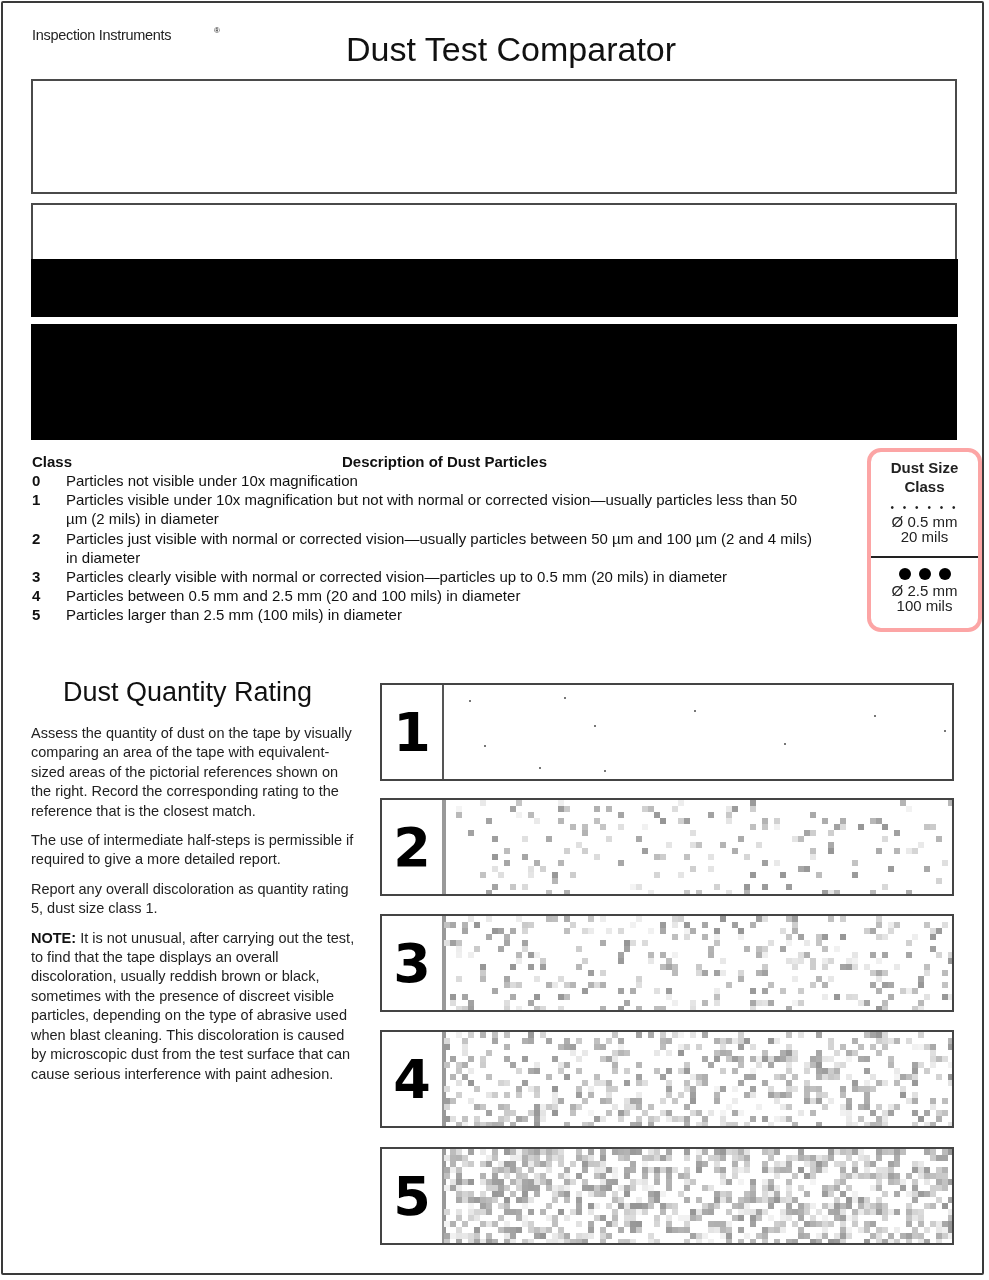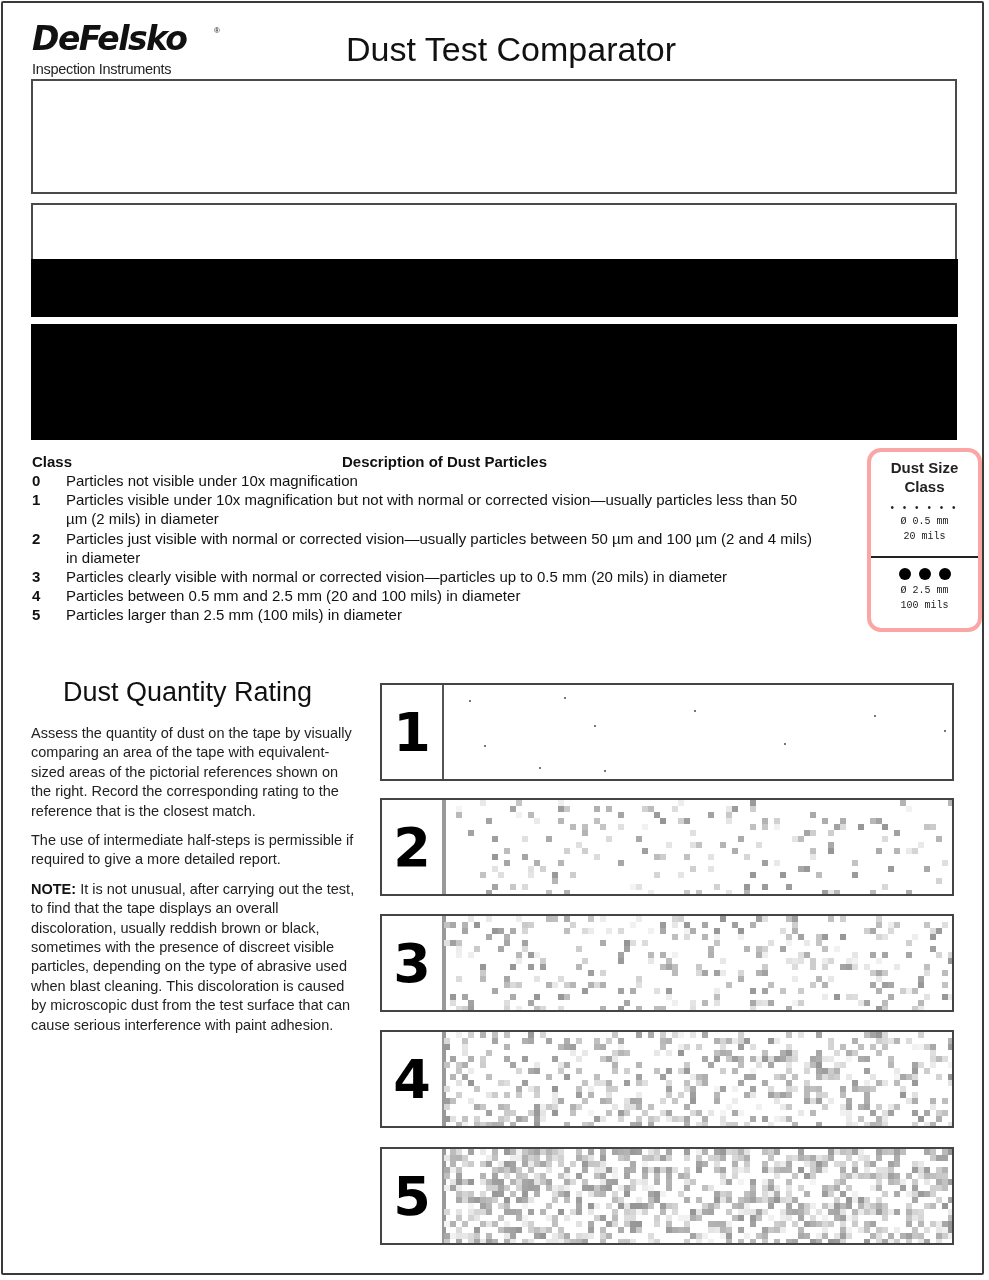--- a/index.html
+++ b/index.html
@@ -22,21 +22,21 @@
   .class-head .h-class { position: absolute; left: 0; top: 0; }
   .class-head .h-desc { position: absolute; left: 310px; top: 0; }
   .class-row { display: flex; }
   .class-row .num { width: 34px; font-weight: bold; flex: none; }
   .class-row .desc { flex: 1; }
 
   .size-box { position: absolute; left: 867px; top: 448px; width: 115px; height: 184px;
               border: 4px solid #fca5a5; border-radius: 14px; box-sizing: border-box; text-align: center; }
   .size-title { font-weight: bold; font-size: 15px; line-height: 19px; margin-top: 6px; color: #222; }
   .small-dots { font-size: 10px; letter-spacing: 3px; line-height: 12px; margin-top: 6px; color: #222; }
-  .size-val { font-size: 10px; line-height: 15px; color: #222; font-family: Liberation Mono, monospace; }
+  .size-val { font-size: 15px; line-height: 15px; color: #222; }
   .size-divider { position: absolute; left: 0; right: 0; top: 104px; border-top: 2px solid #222; }
   .size-lower { position: absolute; left: 0; right: 0; top: 116px; }
   .big-dots { display: flex; justify-content: center; gap: 8px; margin-bottom: 3px; }
   .big-dot { width: 12px; height: 12px; border-radius: 50%; background: #000; }
 
   .dq-title { position: absolute; left: 63px; top: 677px; font-size: 27px; color: #111; }
   .dq-text { position: absolute; left: 31px; top: 724px; width: 330px; font-size: 14.5px; line-height: 19.4px; color: #222; }
   .dq-text p { margin: 0 0 10px 0; }
   .dq-text b { color: #111; }
 
@@ -46,21 +46,20 @@
   .rating .swatch { position: absolute; left: 62px; right: 0; top: 0; bottom: 0; overflow: hidden; }
   .rating .edge { position: absolute; left: 60px; top: 0; bottom: 0; width: 4px; background: #999; }
   .swatch svg { display: block; }
 </style>
 </head>
 <body>
 
 <div class="page"></div>
 
 <div class="logo">
-  <div class="logo-main">DeFelsko</div>
   <span class="logo-reg">®</span>
   <div class="logo-sub">Inspection Instruments</div>
 </div>
 <div class="title">Dust Test Comparator</div>
 
 <div class="box" style="left:31px; top:79px; width:926px; height:115px;"></div>
 <div class="box" style="left:31px; top:203px; width:926px; height:58px;"></div>
 <div class="black" style="left:31px; top:259px; width:927px; height:58px;"></div>
 <div class="black" style="left:31px; top:324px; width:926px; height:116px;"></div>
 
@@ -112,20 +111,21 @@
     </div>
     <div class="size-val">Ø 2.5 mm</div>
     <div class="size-val">100 mils</div>
   </div>
 </div>
 
 <div class="dq-title">Dust Quantity Rating</div>
 <div class="dq-text">
   <p>Assess the quantity of dust on the tape by visually comparing an area of the tape with equivalent-sized areas of the pictorial references shown on the right. Record the corresponding rating to the reference that is the closest match.</p>
   <p>The use of intermediate half-steps is permissible if required to give a more detailed report.</p>
+  <p>Report any overall discoloration as quantity rating 5, dust size class 1.</p>
   <p><b>NOTE:</b><span> It is not unusual, after carrying out the test, to find that the tape displays an overall discoloration, usually reddish brown or black, sometimes with the presence of discreet visible particles, depending on the type of abrasive used when blast cleaning. This discoloration is caused by microscopic dust from the test surface that can cause serious interference with paint adhesion.</span></p>
 </div>
 
 <div class="rating" style="top:683px;">
   <div class="num-cell">1</div>
   <div class="swatch">
       <svg width="510" height="94">
         <rect x="25" y="15" width="2" height="2" fill="#777"></rect>
         <rect x="120" y="12" width="2" height="2" fill="#777"></rect>
         <rect x="150" y="40" width="2" height="2" fill="#777"></rect>

